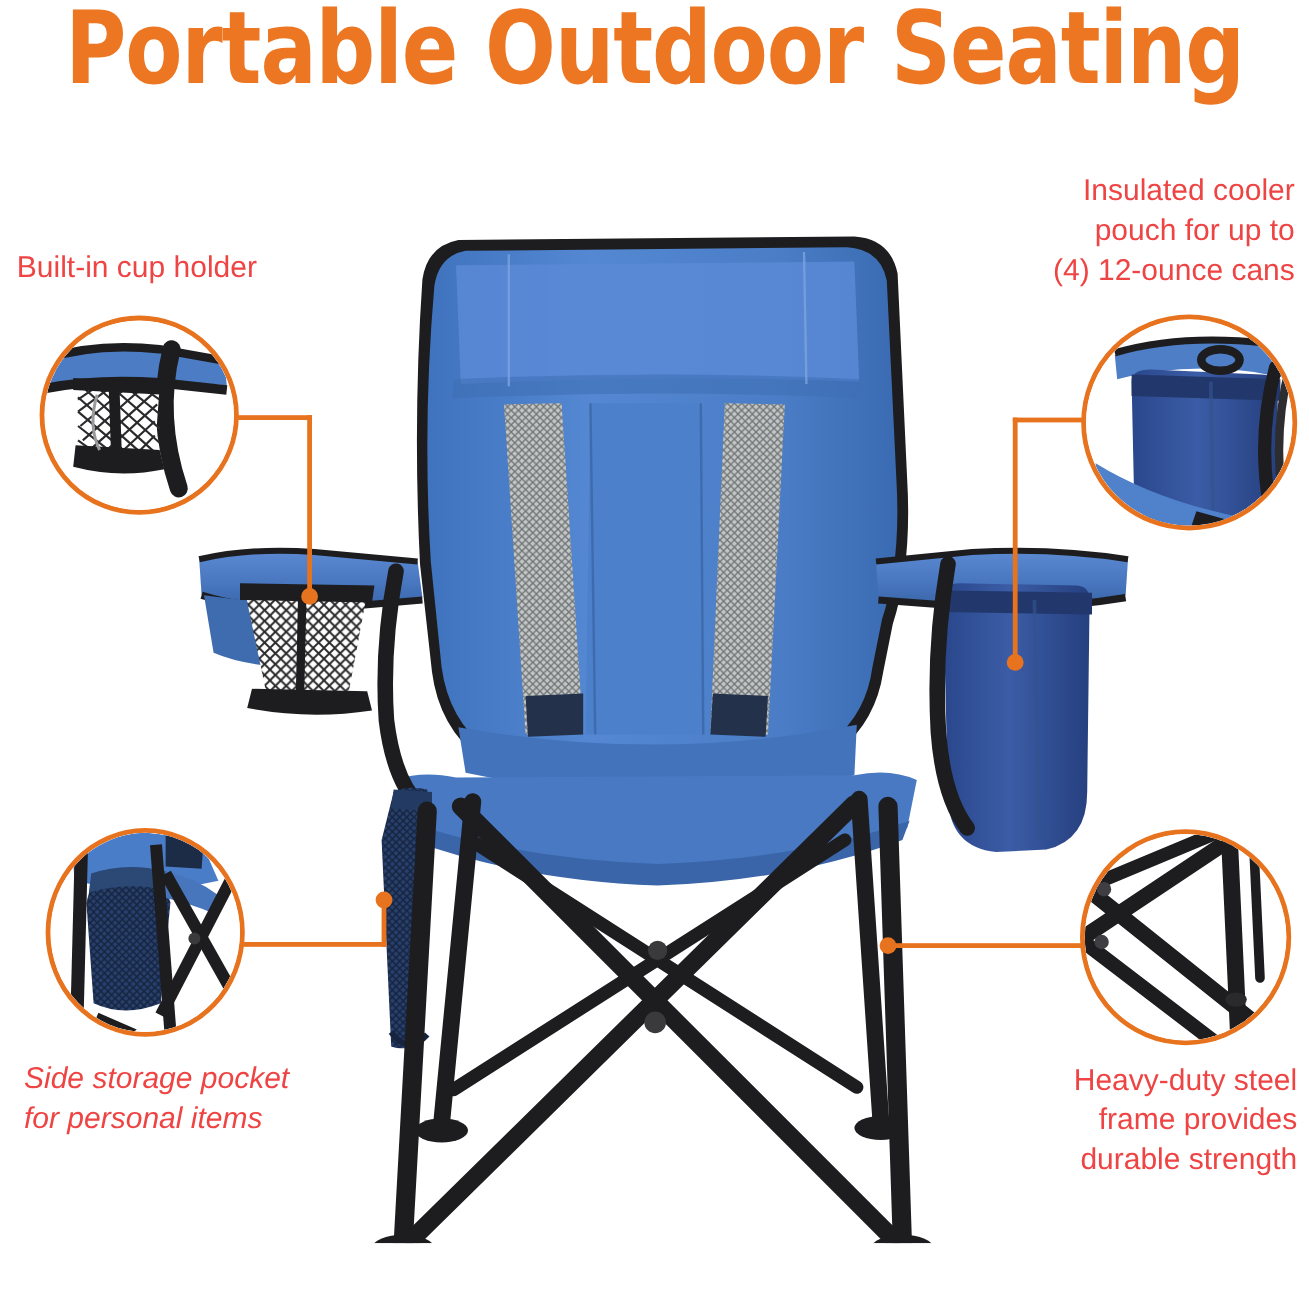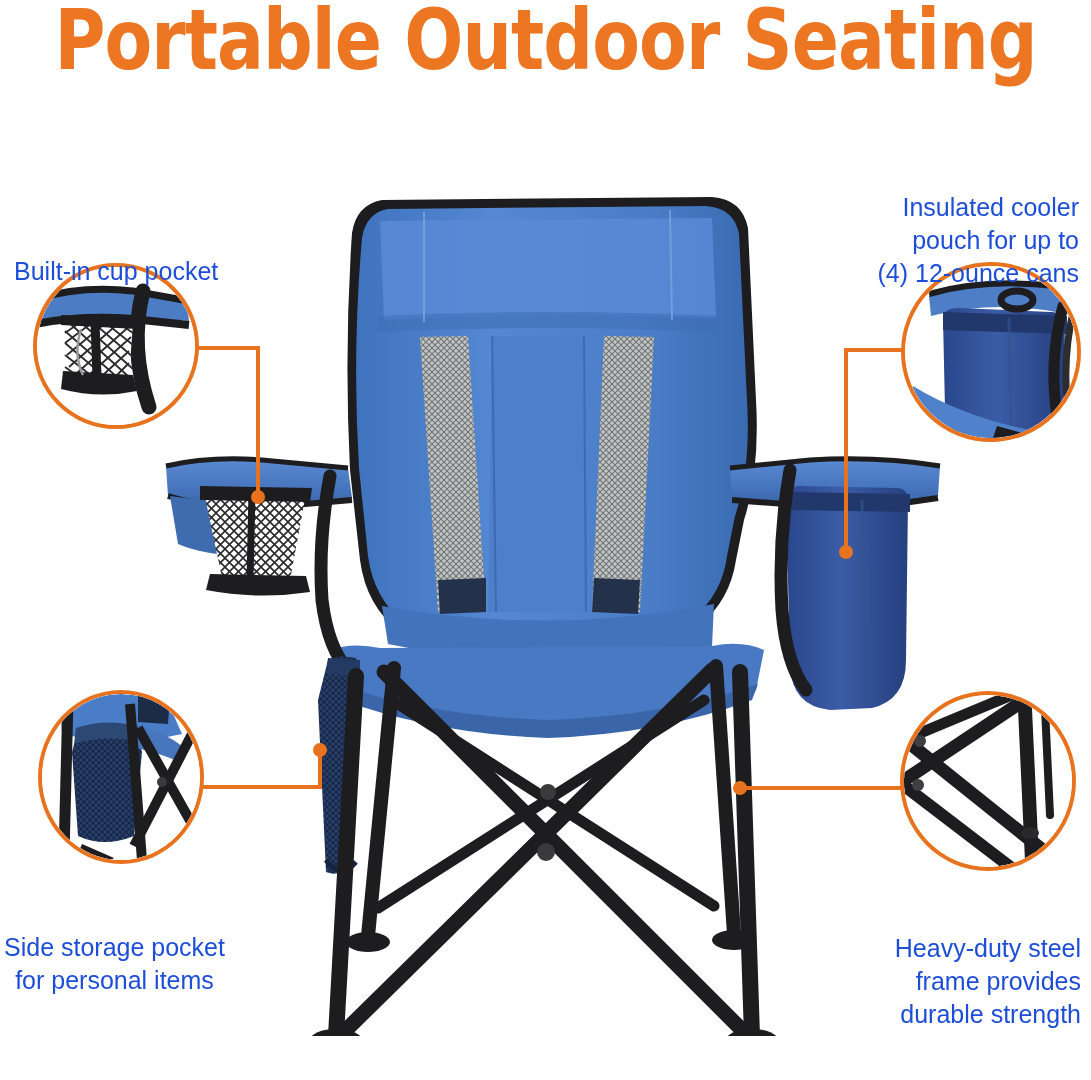--- a/index.html
+++ b/index.html
@@ -32,30 +32,29 @@
     letter-spacing: -1px;
     line-height: 96px;
     transform: scaleX(0.92);
     transform-origin: 50% 50%;
     white-space: nowrap;
   }
 
   
   .caption {
     position: absolute;
-    color: #1d4ed8;
+    color: #ef4444;
     font-size: 25px;
     line-height: 33px;
     font-family: "Liberation Sans", "DejaVu Sans", sans-serif;
     white-space: pre-line;
-    margin-top: 48px;
   }
   #cap-cupholder { left: 14px;  top: 207px; text-align: left; }
   #cap-cooler    { right: 12px; top: 143px; text-align: right; }
-  #cap-pocket    { left: 4px;   top: 883px; text-align: center; }
+  #cap-pocket    { left: 20px;   top: 883px; text-align: left; font-style: italic; }
   #cap-frame     { right: 10px; top: 884px; text-align: right; }
 
   
   .callout {
     position: absolute;
     border-radius: 50%;
     border: 4px solid #e8731f;
     overflow: hidden;
     background: #ffffff;
     box-sizing: border-box;
@@ -340,21 +339,21 @@
           <path d="M120 -8 L128 166" stroke-width="14"></path>
           <path d="M140 -8 L146 120" stroke-width="8"></path>
         </g>
         <circle cx="16" cy="46" r="6" fill="#3f3f43"></circle>
         <circle cx="14" cy="90" r="6" fill="#3f3f43"></circle>
         <ellipse cx="126" cy="138" rx="9" ry="6" fill="#2a2a2d"></ellipse>
       </svg>
     </div>
   </div>
 
-  <div class="caption" id="cap-cupholder">Built-in cup pocket</div>
+  <div class="caption" id="cap-cupholder">Built-in cup holder</div>
 
   <div class="caption" id="cap-cooler">Insulated cooler
 pouch for up to
 (4) 12-ounce cans</div>
 
   <div class="caption" id="cap-pocket">Side storage pocket
  for personal items</div>
 
   <div class="caption" id="cap-frame">Heavy-duty steel
 frame provides

